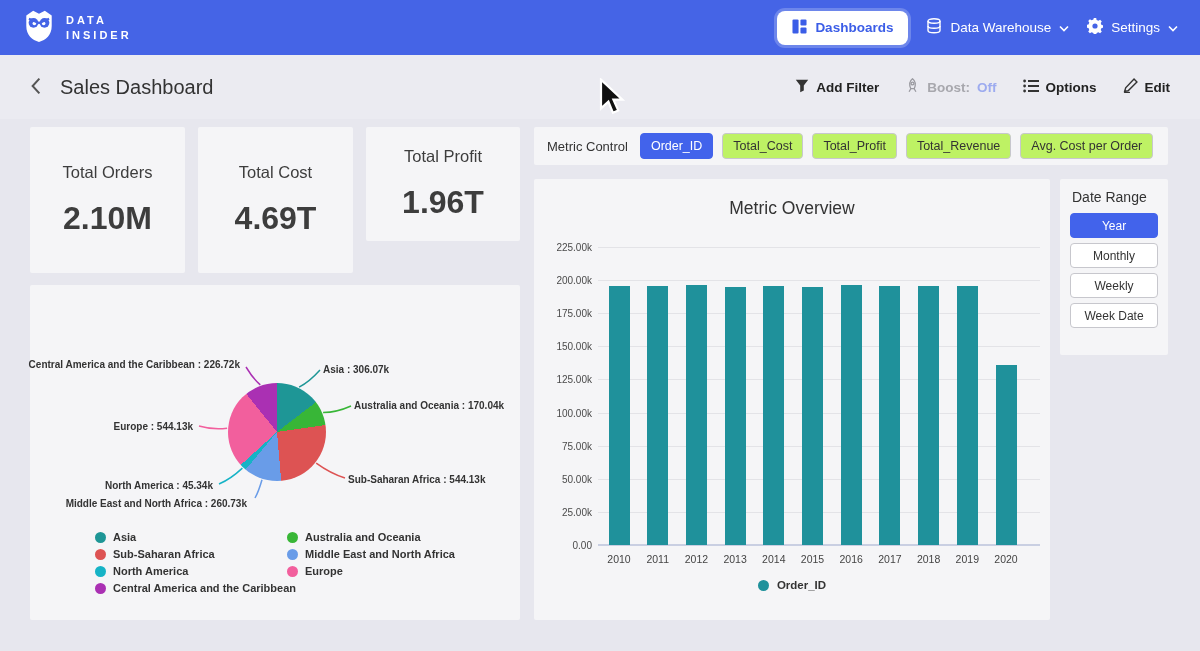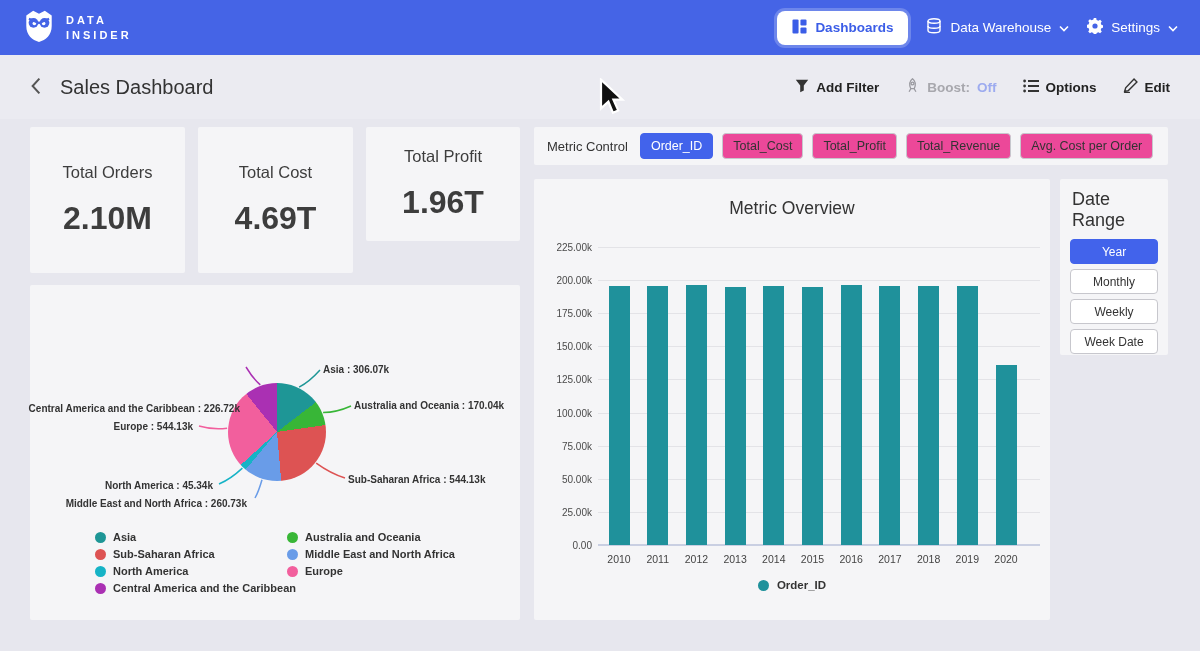--- a/index.html
+++ b/index.html
@@ -34,21 +34,21 @@
   .kpi-label{font-size:16.5px;font-weight:500;color:#3d3d3d;}
   .kpi-value{font-size:32px;font-weight:600;color:#3d3d3d;}
 
   #kpi-0{left:30px;top:127px;width:155px;height:146px;}
   #kpi-1{left:198px;top:127px;width:155px;height:146px;}
   #kpi-2{left:366px;top:127px;width:154px;height:114px;}
 
   
   .metricbar{left:534px;top:127px;width:634px;height:38px;display:flex;align-items:center;gap:10px;padding:0 13px;}
   .metric-label{font-size:13px;color:#333;margin-right:2px;}
-  .chipbtn{background:#ec4899;border:1px solid #c7c7cd;border-radius:4px;padding:5px 10px;
+  .chipbtn{background:#bef264;border:1px solid #c7c7cd;border-radius:4px;padding:5px 10px;
     font-size:12.5px;color:#333;cursor:pointer;font-family:inherit;white-space:nowrap;}
   .chipbtn.selected{background:#4263eb;border-color:#4263eb;color:#fff;}
 
   
   #pie-card{left:30px;top:285px;width:490px;height:335px;}
   .chart-title{text-align:center;font-size:17.5px;color:#333;padding-top:19px;font-weight:400;}
   #pie-area{position:absolute;left:0;top:0;width:490px;height:335px;}
   .pie-disk{position:absolute;border-radius:50%;cursor:pointer;}
   .pie-label{position:absolute;font-size:10px;font-weight:700;color:#333;white-space:nowrap;}
   .legend-col{position:absolute;top:246px;display:flex;flex-direction:column;gap:5px;}
@@ -61,21 +61,21 @@
   .gridline{position:absolute;left:0;width:442px;height:1px;background:#e3e3e7;}
   .gridline.base{height:2px;background:#c9cfe2;}
   .tick-label{position:absolute;left:-60px;width:54px;text-align:right;font-size:10px;color:#4a4a4a;}
   .vbar{position:absolute;bottom:0;background:#1f919b;cursor:pointer;}
   .xlabel{position:absolute;top:306px;width:44px;text-align:center;font-size:10.5px;color:#444;}
   .bar-legend{position:absolute;left:0;top:400px;width:516px;display:flex;align-items:center;justify-content:center;gap:8px;
     font-size:11.5px;font-weight:700;color:#333;cursor:pointer;}
 
   
   #date-card{left:1060px;top:179px;width:108px;height:176px;padding:10px 10px 0;}
-  .date-label{font-size:18px;color:#333;font-weight:500;margin:0 0 8px 2px;}
+  .date-label{font-size:14px;color:#333;font-weight:500;margin:0 0 8px 2px;}
   .date-buttons{display:flex;flex-direction:column;gap:5px;}
   .datebtn{height:25px;background:#fff;border:1px solid #c7c7cd;border-radius:4px;font-size:12px;color:#333;
     cursor:pointer;font-family:inherit;}
   .datebtn.selected{background:#4263eb;border-color:#4263eb;color:#fff;}
 
   
   #cursor{position:absolute;left:598px;top:78px;z-index:50;pointer-events:none;}
 </style>
 </head>
 <body>
@@ -231,21 +231,21 @@
           <path d="M212.4,183.1 Q200.7,194.0 189,199" stroke="#16b3c6" stroke-width="1.5" fill="none"></path>
           <path d="M197.1,143.2 Q183.1,145.1 169,141" stroke="#f25f9d" stroke-width="1.5" fill="none"></path>
           <path d="M230.3,99.9 Q223.2,93.9 216,82" stroke="#aa30b3" stroke-width="1.5" fill="none"></path>
         </svg>
         <div class="pie-label" style="top: 79px; left: 293px;">Asia : 306.07k</div>
         <div class="pie-label" style="top: 115px; left: 324px;">Australia and Oceania : 170.04k</div>
         <div class="pie-label" style="top: 189px; left: 318px;">Sub-Saharan Africa : 544.13k</div>
         <div class="pie-label" style="top: 213px; right: 273px;">Middle East and North Africa : 260.73k</div>
         <div class="pie-label" style="top: 195px; right: 307px;">North America : 45.34k</div>
         <div class="pie-label" style="top: 136px; right: 327px;">Europe : 544.13k</div>
-        <div class="pie-label" style="top: 74px; right: 280px; margin-top: 44px;">Central America and the Caribbean : 226.72k</div>
+        <div class="pie-label" style="top: 74px; right: 280px;">Central America and the Caribbean : 226.72k</div>
         <div class="legend-col" style="left: 65px;">
           <div class="legend-item">
             <span class="legend-dot" style="background: rgb(30, 150, 150);"></span>
             <span>Asia</span>
           </div>
           <div class="legend-item">
             <span class="legend-dot" style="background: rgb(221, 83, 83);"></span>
             <span>Sub-Saharan Africa</span>
           </div>
           <div class="legend-item">

